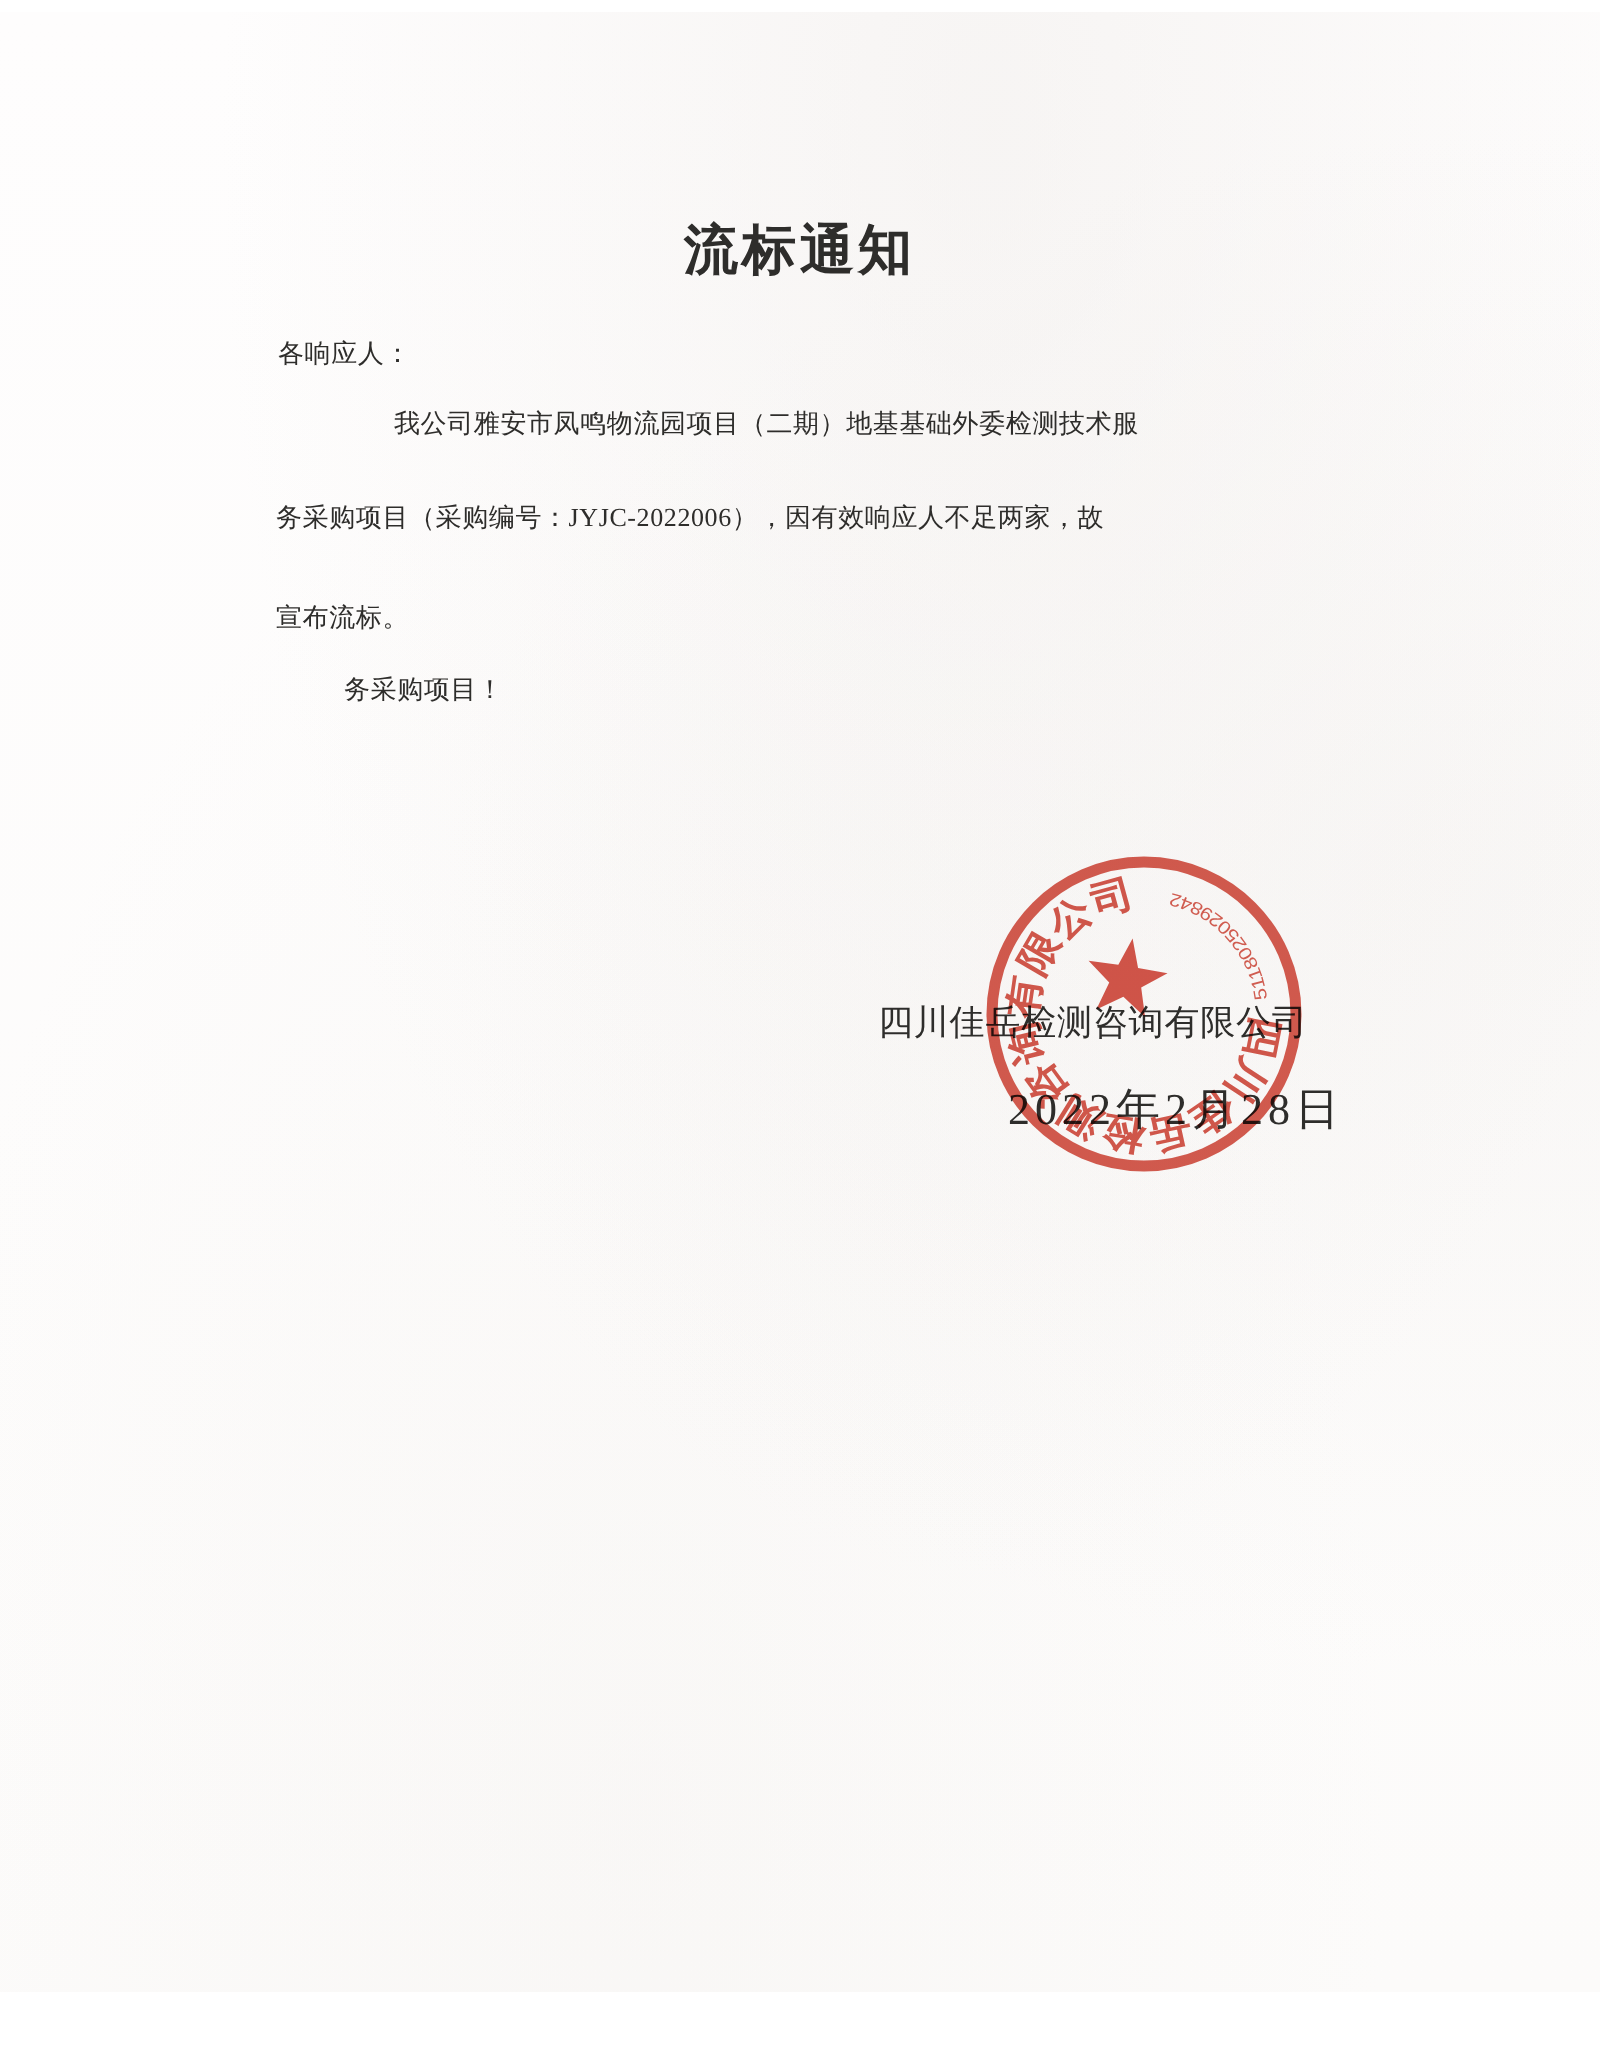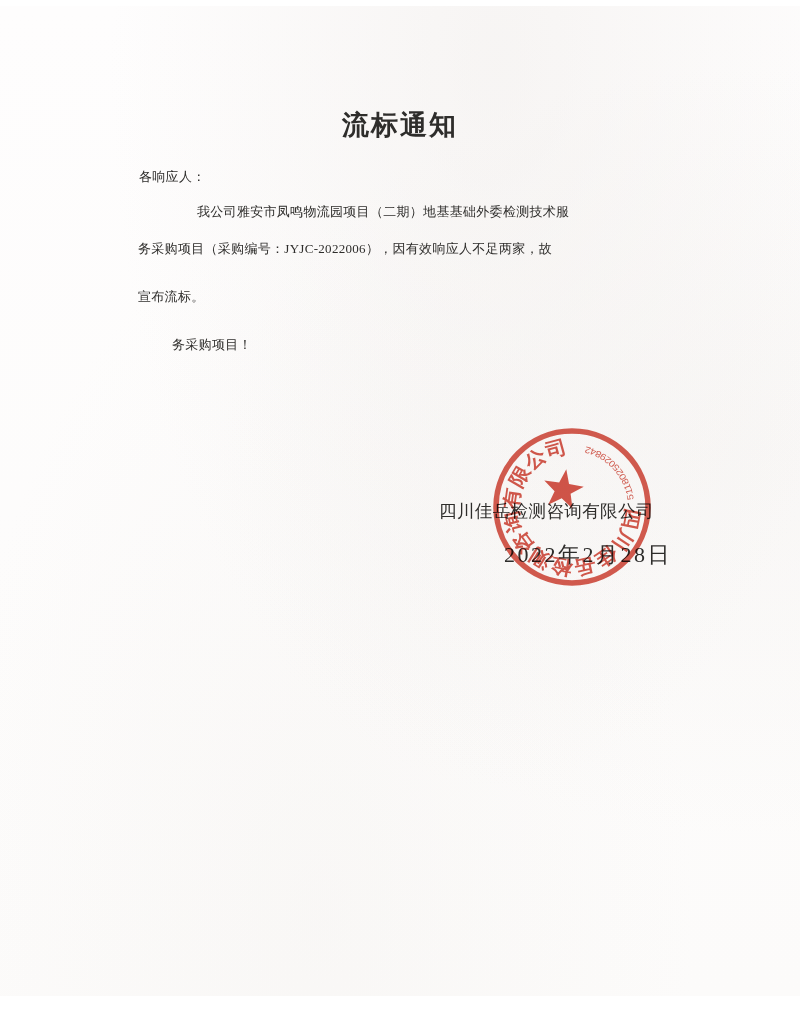--- a/index.html
+++ b/index.html
@@ -39,22 +39,22 @@
     letter-spacing: 2px;
   }
   .line {
     position: absolute;
     font-size: 13px;
     letter-spacing: 0.3px;
     white-space: nowrap;
   }
   .salutation { top: 168px; left: 139px; }
   .body-line-1 { top: 203px; left: 174px; margin-left: 23px; }
-  .body-line-2 { top: 240px; left: 138px; }
-  .body-line-3 { top: 288px; left: 138px; }
+  .body-line-2 { top: 250px; left: 138px; }
+  .body-line-3 { top: 300px; left: 138px; }
   .closing     { top: 336px; left: 172px; }
   .sig-company {
     position: absolute;
     top: 499px;
     left: 439px;
     font-size: 17.5px;
     letter-spacing: 0.4px;
     white-space: nowrap;
   }
   .sig-date {

